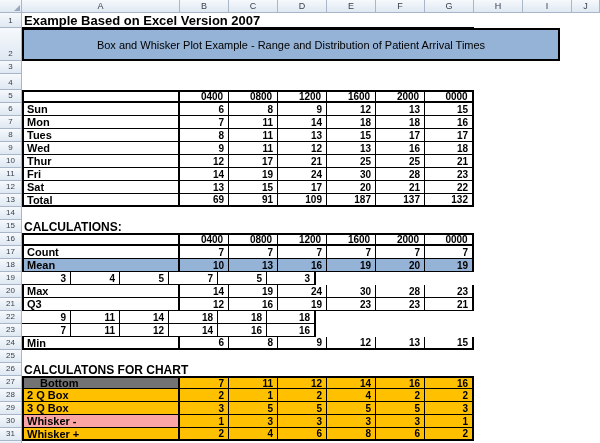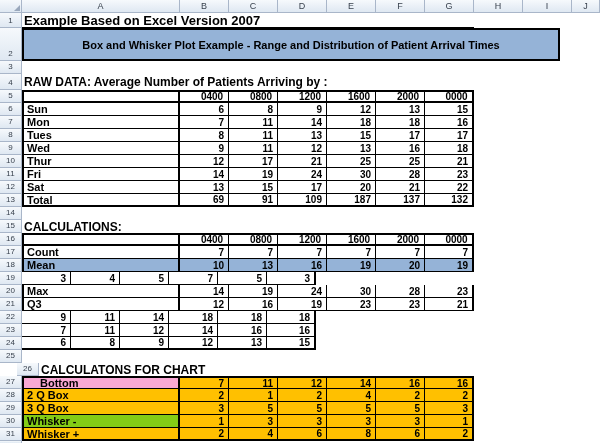--- a/index.html
+++ b/index.html
@@ -15,21 +15,21 @@
   .colcell { flex:none; background:linear-gradient(#F6F9FC,#DFE8F2);
     border-right:1px solid #A9B6C9; border-bottom:1px solid #A9B6C9;
     color:#39424E; font-size:9px; line-height:1; display:flex; align-items:center;
     justify-content:center; }
   .corner { position:relative; }
   .tric { position:absolute; right:1px; bottom:1px; width:0; height:0;
     border-bottom:6px solid #9AA8BC; border-left:6px solid transparent; }
   .titlecell { width:452px; flex:none; border-bottom:1px solid #000; font-weight:bold;
     font-size:13px; display:flex; align-items:center; padding-left:2px; color:#000; }
   .banner { width:538px; flex:none; border:2px solid #000; display:flex; align-items:center;
-    justify-content:center; font-weight:bold; font-size:11px; color:#000; text-align:center; }
+    justify-content:center; font-weight:normal; font-size:11px; color:#000; text-align:center; }
   .sec { width:452px; flex:none; font-weight:bold; font-size:12px; display:flex;
     align-items:center; padding-left:2px; color:#000; }
   .tl { width:158px; flex:none; background:#fff; border-left:2px solid #000;
     border-right:2px solid #000; border-bottom:1px solid #000; font-weight:bold;
     font-size:11px; display:flex; align-items:center; padding-left:3px; color:#000; }
   .td { width:49px; flex:none; background:#fff; border-right:1px solid #000;
     border-bottom:1px solid #000; font-weight:bold; font-size:10px; display:flex;
     align-items:center; justify-content:flex-end; padding-right:4px; color:#000;
     position:relative; }
   .te { border-right-width:2px; }
@@ -62,21 +62,20 @@
     </div>
     <div class="r" style="height: 33px;">
       <div class="g">2</div>
       <div class="banner" style="background: rgb(149, 179, 215);">Box and Whisker Plot Example - Range and Distribution of Patient Arrival Times</div>
     </div>
     <div class="r" style="height: 13px;">
       <div class="g">3</div>
     </div>
     <div class="r" style="height: 16px;">
       <div class="g">4</div>
-      <div class="sec">RAW DATA: Average Number of Patients Arriving by :</div>
     </div>
     <div class="r" style="height: 13px;">
       <div class="g">5</div>
       <div class="tl ft hd"></div>
       <div class="td ft hd">0400</div>
       <div class="td ft hd">0800</div>
       <div class="td ft hd">1200</div>
       <div class="td ft hd">1600</div>
       <div class="td ft hd">2000</div>
       <div class="td ft hd te">0000</div>
@@ -240,37 +239,38 @@
       <div class="g">23</div>
       <div class="td">7</div>
       <div class="td">11</div>
       <div class="td">12</div>
       <div class="td">14</div>
       <div class="td">16</div>
       <div class="td te">16</div>
     </div>
     <div class="r" style="height: 13px;">
       <div class="g">24</div>
+      <div class="tl lt">Min</div>
       <div class="td lt">6</div>
       <div class="td lt">8</div>
       <div class="td lt">9</div>
       <div class="td lt">12</div>
       <div class="td lt">13</div>
       <div class="td lt te">15</div>
     </div>
     <div class="r" style="height: 13px;">
       <div class="g">25</div>
     </div>
-    <div class="r" style="height: 13px; padding-left: 17px;">
+    <div class="r" style="height: 13px;">
       <div class="g">26</div>
       <div class="sec">CALCULATONS FOR CHART</div>
     </div>
     <div class="r" style="height: 13px;">
       <div class="g">27</div>
-      <div class="tl ft" style="background: #f9a8d4;">Bottom</div>
+      <div class="tl ft" style="background: #737373;">Bottom</div>
       <div class="td ft" style="background: rgb(255, 192, 0);">7</div>
       <div class="td ft" style="background: rgb(255, 192, 0);">11</div>
       <div class="td ft" style="background: rgb(255, 192, 0);">12</div>
       <div class="td ft" style="background: rgb(255, 192, 0);">14</div>
       <div class="td ft" style="background: rgb(255, 192, 0);">16</div>
       <div class="td ft te" style="background: rgb(255, 192, 0);">16</div>
     </div>
     <div class="r" style="height: 13px;">
       <div class="g">28</div>
       <div class="tl" style="background: rgb(255, 192, 0);">2 Q Box</div>
@@ -286,21 +286,21 @@
       <div class="tl" style="background: rgb(255, 192, 0);">3 Q Box</div>
       <div class="td" style="background: rgb(255, 192, 0);">3</div>
       <div class="td" style="background: rgb(255, 192, 0);">5</div>
       <div class="td" style="background: rgb(255, 192, 0);">5</div>
       <div class="td" style="background: rgb(255, 192, 0);">5</div>
       <div class="td" style="background: rgb(255, 192, 0);">5</div>
       <div class="td te" style="background: rgb(255, 192, 0);">3</div>
     </div>
     <div class="r" style="height: 13px;">
       <div class="g">30</div>
-      <div class="tl" style="background: #84cc16;">Whisker -</div>
+      <div class="tl" style="background: #fca5a5;">Whisker -</div>
       <div class="td" style="background: rgb(255, 192, 0);">1</div>
       <div class="td" style="background: rgb(255, 192, 0);">3</div>
       <div class="td" style="background: rgb(255, 192, 0);">3</div>
       <div class="td" style="background: rgb(255, 192, 0);">3</div>
       <div class="td" style="background: rgb(255, 192, 0);">3</div>
       <div class="td te" style="background: rgb(255, 192, 0);">1</div>
     </div>
     <div class="r" style="height: 13px;">
       <div class="g">31</div>
       <div class="tl lt" style="background: rgb(255, 192, 0);">Whisker +</div>

